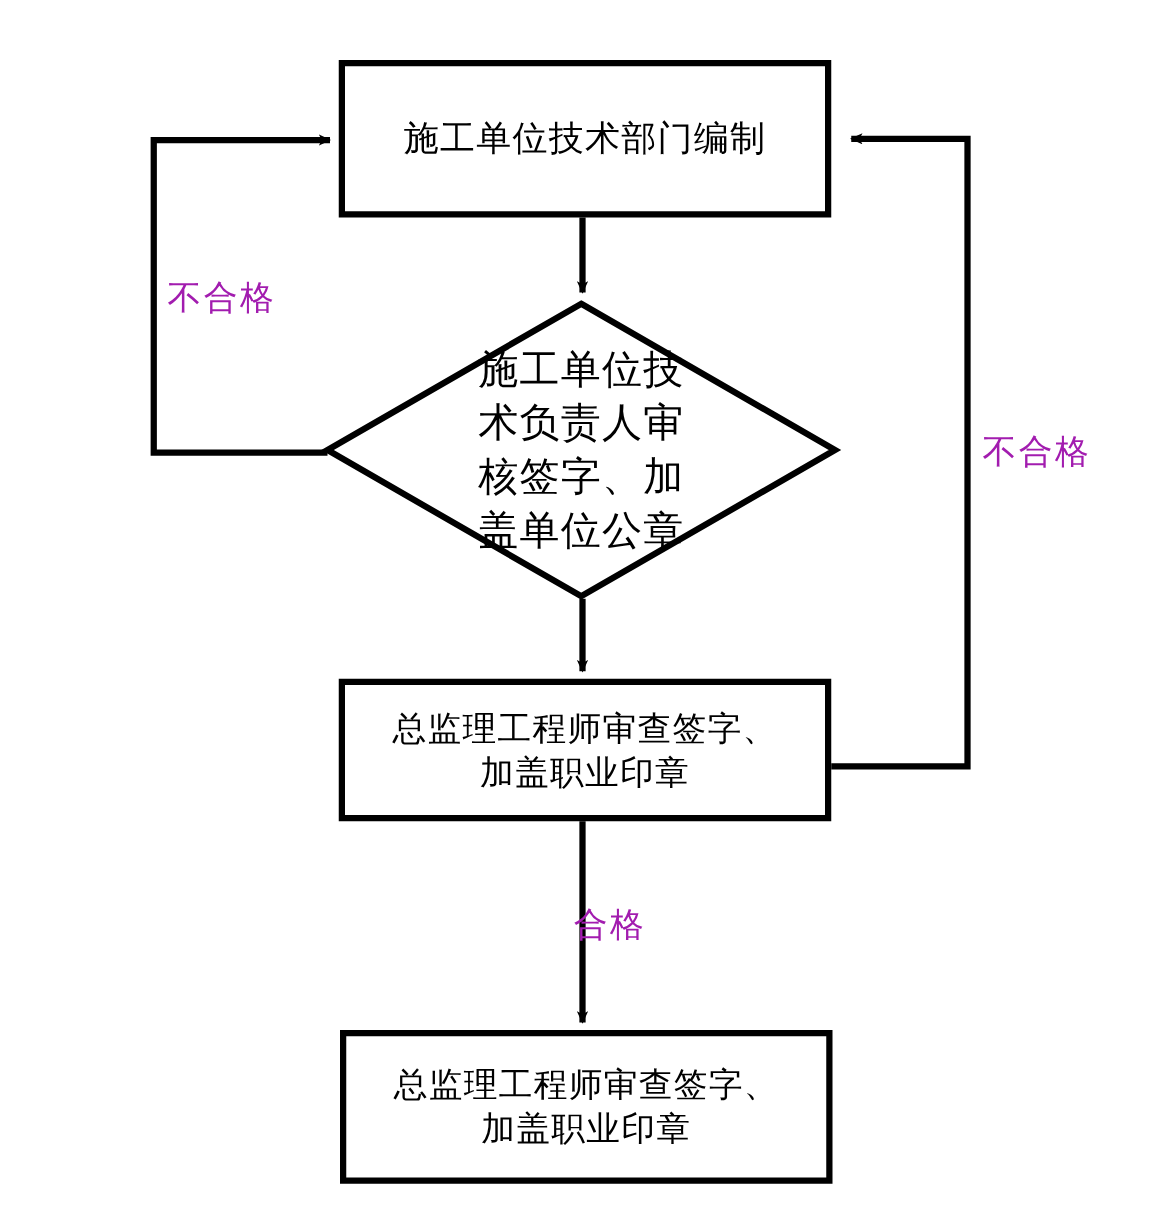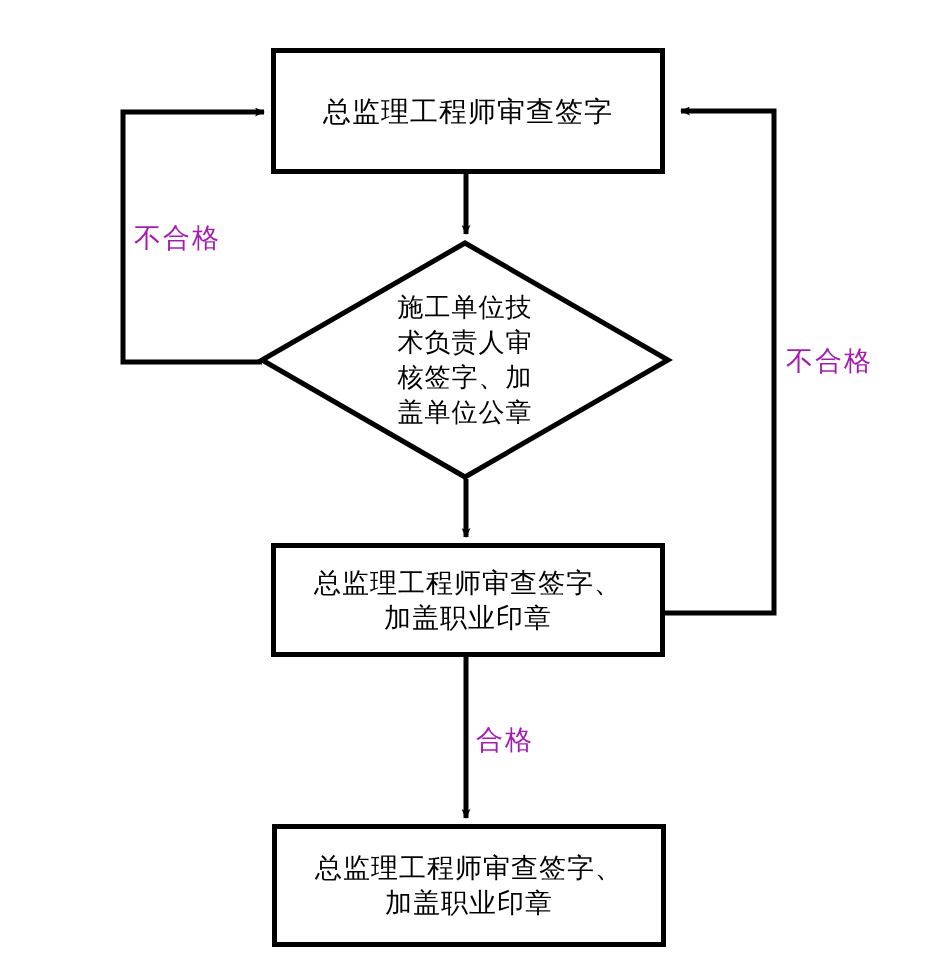--- a/index.html
+++ b/index.html
@@ -42,21 +42,21 @@
     top: 52px;
     width: 386px;
     height: 119px;
     font-size: 28px;
   }
   #decision-text {
     left: 330px;
     top: 272px;
     width: 270px;
     height: 176px;
-    font-size: 26px;
+    font-size: 32px;
     line-height: 1.35;
   }
   #box3-text {
     left: 275px;
     top: 547px;
     width: 386px;
     height: 107px;
     font-size: 27px;
   }
   #box4-text {
@@ -77,21 +77,21 @@
   }
   #label-left {
     left: 134px;
     top: 220px;
   }
   #label-right {
     left: 786px;
     top: 343px;
   }
   #label-mid {
-    left: 476px;
+    left: 459px;
     top: 722px;
   }
 </style>
 </head>
 <body>
 
 <div id="canvas">
 
   <svg id="flow-svg" viewBox="0 0 932 979">
     <defs>
@@ -112,21 +112,21 @@
 
     <line x1="466" y1="479" x2="466" y2="537" stroke="#000000" stroke-width="5" marker-end="url(#arrowhead)"></line>
 
     <line x1="466" y1="657" x2="466" y2="818" stroke="#000000" stroke-width="5" marker-end="url(#arrowhead)"></line>
 
     <polyline points="262,362 123,362 123,112 264,112" fill="none" stroke="#000000" stroke-width="5" marker-end="url(#arrowhead)"></polyline>
 
     <polyline points="665,613 774,613 774,111 681,111" fill="none" stroke="#000000" stroke-width="5" marker-end="url(#arrowhead)"></polyline>
   </svg>
 
-  <div class="node-text" id="box1-text">总监理工程师审查签字</div>
+  <div class="node-text" id="box1-text">施工单位技术部门编制</div>
 
   <div class="node-text" id="decision-text">施工单位技
 术负责人审
 核签字、加
 盖单位公章</div>
 
   <div class="node-text" id="box3-text">总监理工程师审查签字、
 加盖职业印章</div>
 
   <div class="node-text" id="box4-text">总监理工程师审查签字、

